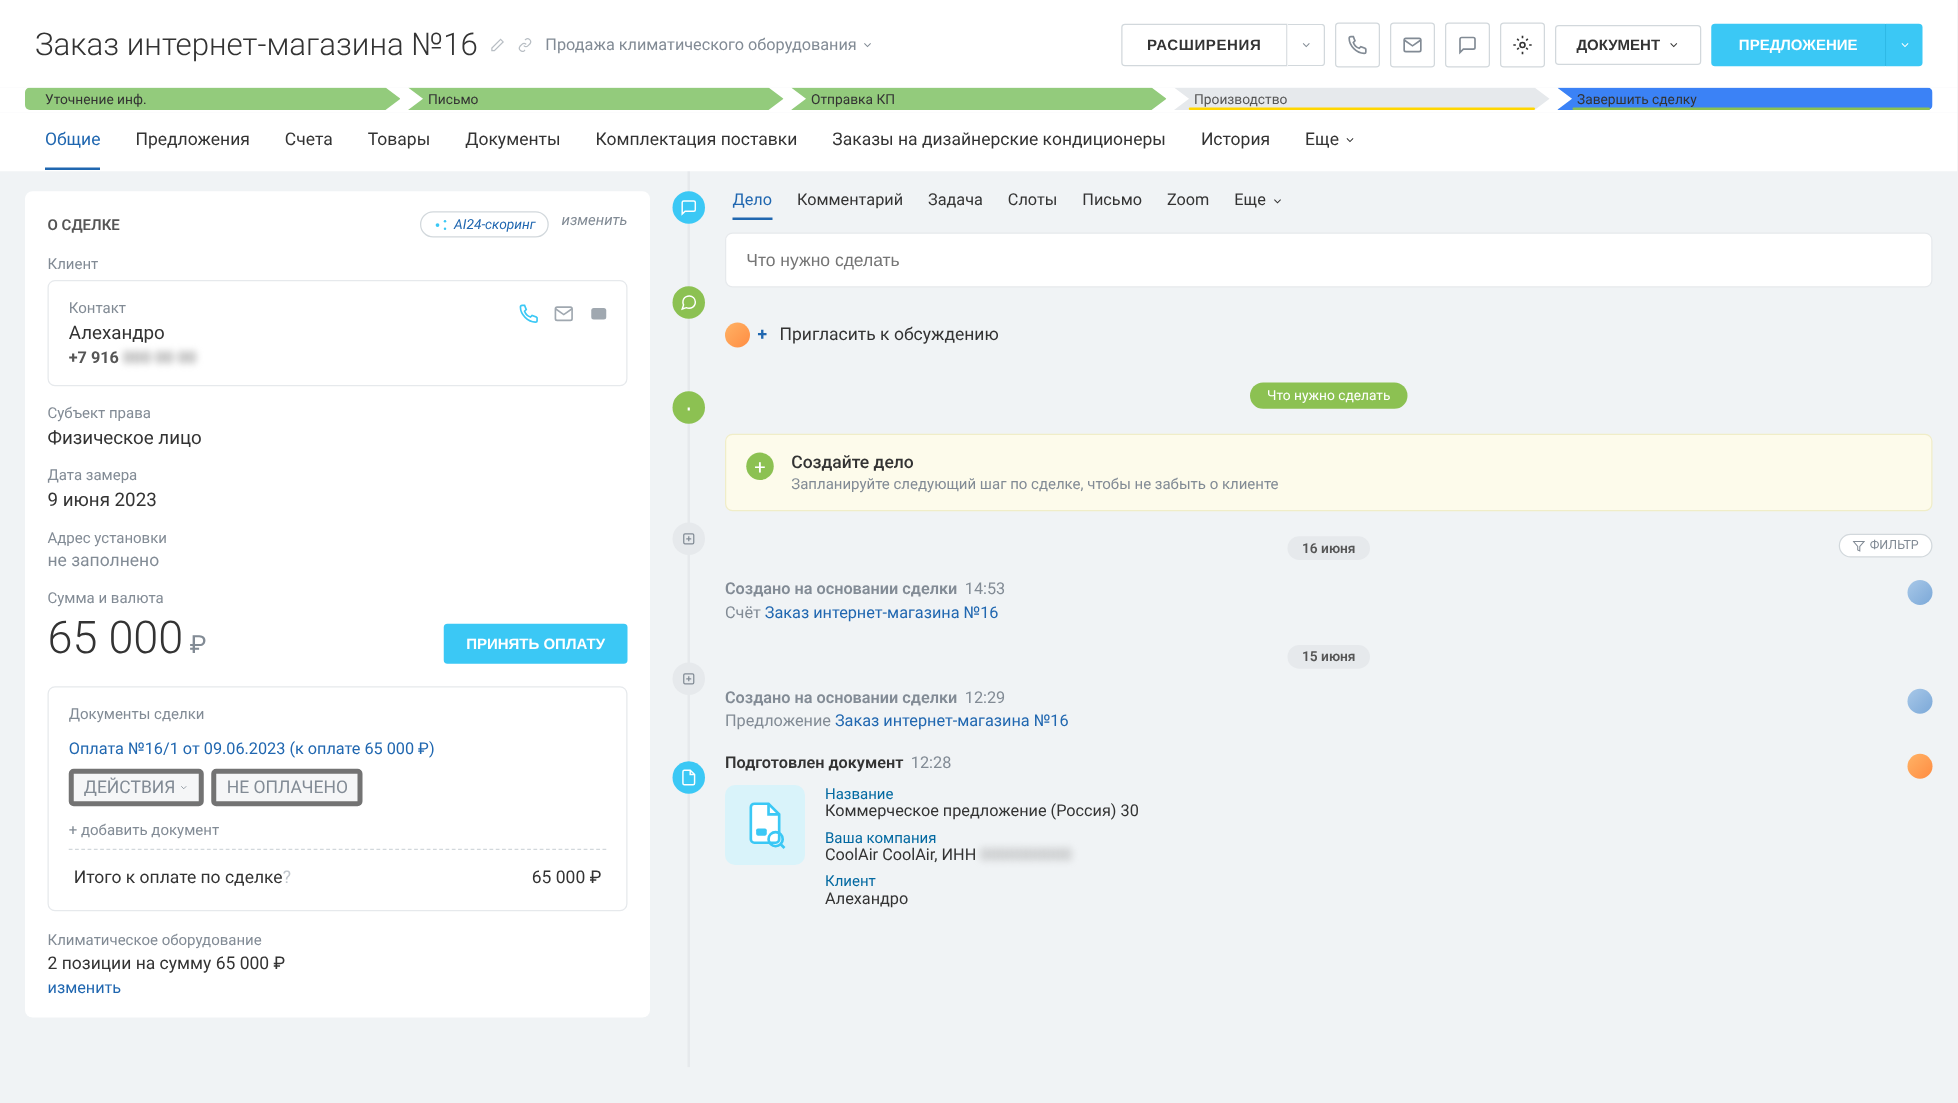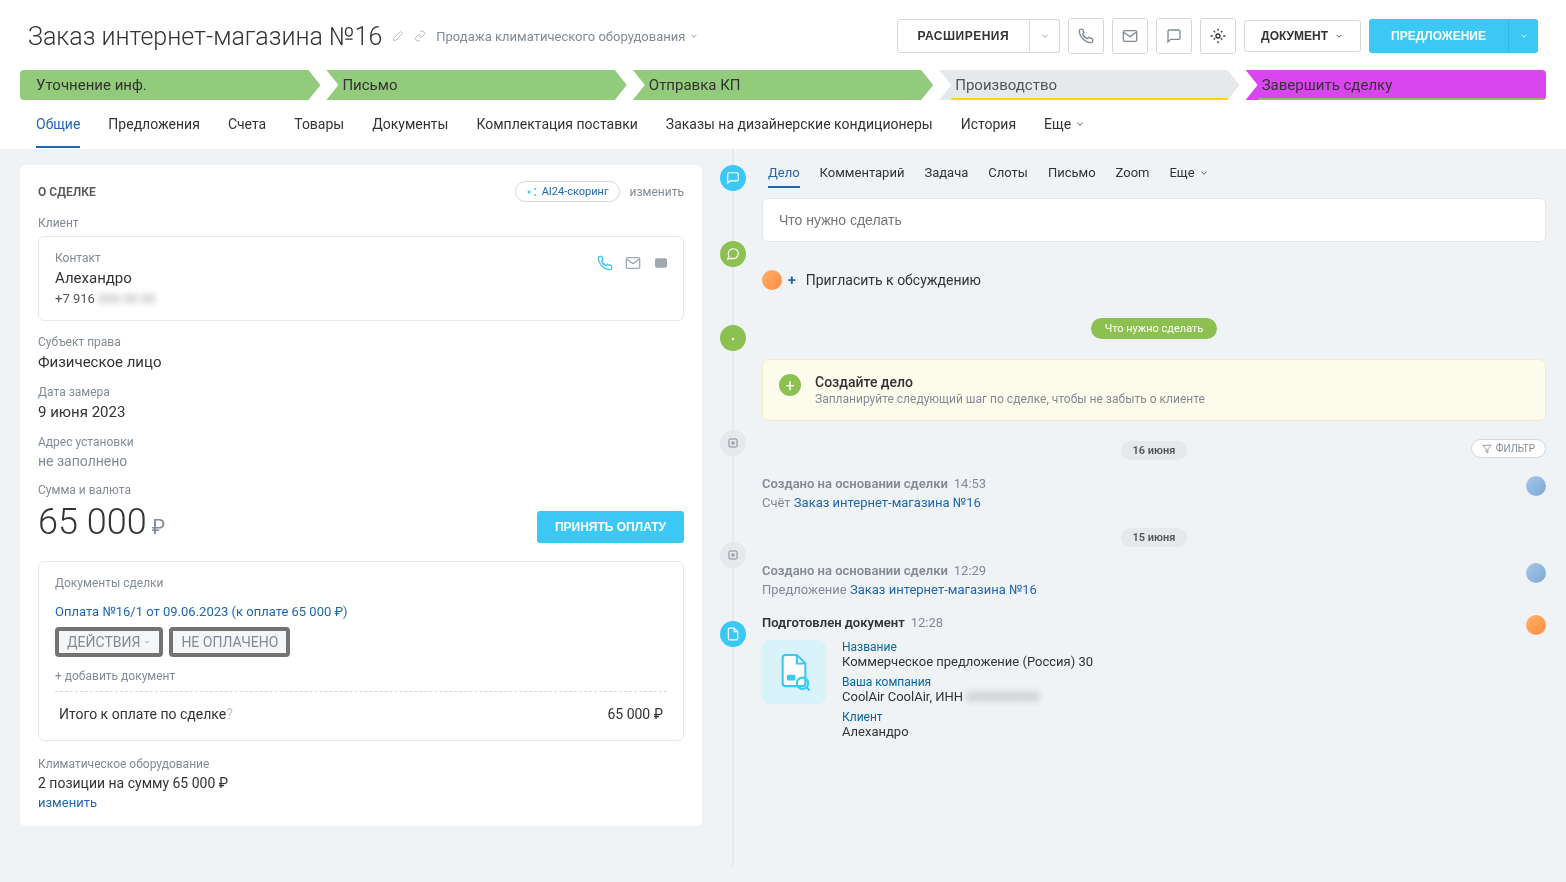--- a/index.html
+++ b/index.html
@@ -15,50 +15,50 @@
 .btn-ext { border:1px solid #d2d8dc; border-radius:3px 0 0 3px; background:#fff; padding:8px 20px; font-size:12px; font-weight:600; letter-spacing:0.5px; color:#333; cursor:pointer; }
 .btn-ext-drop { border:1px solid #d2d8dc; border-left:none; border-radius:0 3px 3px 0; width:30px; height:34px; background:#fff; display:inline-flex; align-items:center; justify-content:center; cursor:pointer; }
 .btn-doc { border:1px solid #d2d8dc; border-radius:3px; background:#fff; padding:8px 16px; font-size:12px; font-weight:600; color:#333; display:inline-flex; align-items:center; gap:6px; cursor:pointer; }
 .btn-offer { background:#3bc8f5; color:#fff; border:none; padding:9px 22px; font-size:12px; font-weight:600; border-radius:3px 0 0 3px; cursor:pointer; }
 .btn-offer-drop { background:#3bc8f5; border:none; border-left:1px solid #2eb9e6; width:30px; height:34px; border-radius:0 3px 3px 0; display:inline-flex; align-items:center; justify-content:center; cursor:pointer; }
 .btn-group { display:flex; }
 svg { display:block; }
 
 
 .stages { display:flex; gap:6px; padding:0 20px 2px; background:#fff; }
-.stage { flex:1; position:relative; height:30px; display:flex; align-items:center; padding-left:16px; font-size:15px; color:#333; cursor:pointer; }
+.stage { flex:1; position:relative; height:18px; display:flex; align-items:center; padding-left:16px; font-size:11px; color:#333; cursor:pointer; }
 .stage.done { background:#93cb7c; clip-path:polygon(0 0,calc(100% - 12px) 0,100% 50%,calc(100% - 12px) 100%,0 100%,12px 50%); }
 .stage.done:first-child { clip-path:polygon(0 0,calc(100% - 12px) 0,100% 50%,calc(100% - 12px) 100%,0 100%); border-radius:4px 0 0 4px; }
 .stage.current { background:#e6e9ec; color:#555; clip-path:polygon(0 0,calc(100% - 12px) 0,100% 50%,calc(100% - 12px) 100%,0 100%,12px 50%); }
 .stage.current::after { content:""; position:absolute; bottom:0; left:12px; right:12px; height:2px; background:#ffd600; border-radius:2px; }
-.stage.final { background:#d946ef; clip-path:polygon(0 0,100% 0,100% 100%,0 100%,12px 50%); border-radius:0 4px 4px 0; }
+.stage.final { background:#3b82f6; clip-path:polygon(0 0,100% 0,100% 100%,0 100%,12px 50%); border-radius:0 4px 4px 0; }
 .stage.final::after { content:""; position:absolute; bottom:0; left:12px; right:2px; height:2px; background:#8cc152; border-radius:2px; }
 
 
 .tabs { display:flex; gap:28px; padding:14px 36px 0; background:#fff; border-bottom:1px solid transparent; }
 .tab { padding:0 0 14px; font-size:14px; color:#333; cursor:pointer; border-bottom:2px solid transparent; }
 .tab.active { color:#2067b0; border-bottom-color:#2067b0; }
 .tab.more { display:flex; align-items:center; gap:4px; }
 
 
 .main { display:flex; height:calc(100vh - 165px); }
-.left { width:702px; padding:16px 0 0 20px; overflow-y:auto; }
+.left { width:520px; padding:16px 0 0 20px; overflow-y:auto; }
 .right { flex:1; position:relative; padding:16px 20px 0 60px; overflow-y:auto; }
 
 
 .panel { background:#fff; border-radius:6px; padding:16px 18px; margin-bottom:14px; }
 .panel-head { display:flex; justify-content:space-between; align-items:center; margin-bottom:14px; }
 .panel-title { font-size:12px; font-weight:600; color:#555; }
-.scoring { display:flex; align-items:center; gap:10px; }
+.scoring { display:flex; align-items:flex-start; gap:10px;font-style:italic; }
 .scoring-tag { border:1px solid #d2d8dc; border-radius:12px; padding:3px 10px; font-size:11px; color:#2067b0; display:flex; align-items:center; gap:4px; }
 .scoring-change { color:#828b95; font-size:12px; cursor:pointer; }
 .label { font-size:12px; color:#828b95; margin-bottom:4px; }
 .contact-card { border:1px solid #e6e9ec; border-radius:6px; padding:14px 16px; margin-top:6px; position:relative; }
 .contact-name { font-size:15px; color:#333; margin-bottom:4px; }
-.contact-phone { font-size:13px; color:#555; }
+.contact-phone { font-size:13px; color:#555;font-weight:bold; }
 .contact-phone .blur { filter:blur(3px); color:#999; }
 .contact-icons { position:absolute; right:14px; top:18px; display:flex; gap:12px; }
 .contact-icons span { color:#a0a8b0; cursor:pointer; }
 .field { margin-top:14px; }
 .field-val { font-size:15px; color:#333; }
 .field-val.empty { color:#828b95; font-size:14px; }
 .amount-row { display:flex; justify-content:space-between; align-items:flex-end; }
 .amount { font-size:36px; font-weight:300; color:#333; }
 .rub { font-size:20px; color:#828b95; margin-left:2px; }
 .btn-pay { background:#3bc8f5; color:#fff; border:none; padding:9px 18px; font-size:12px; font-weight:600; border-radius:3px; cursor:pointer;text-align:center; }

